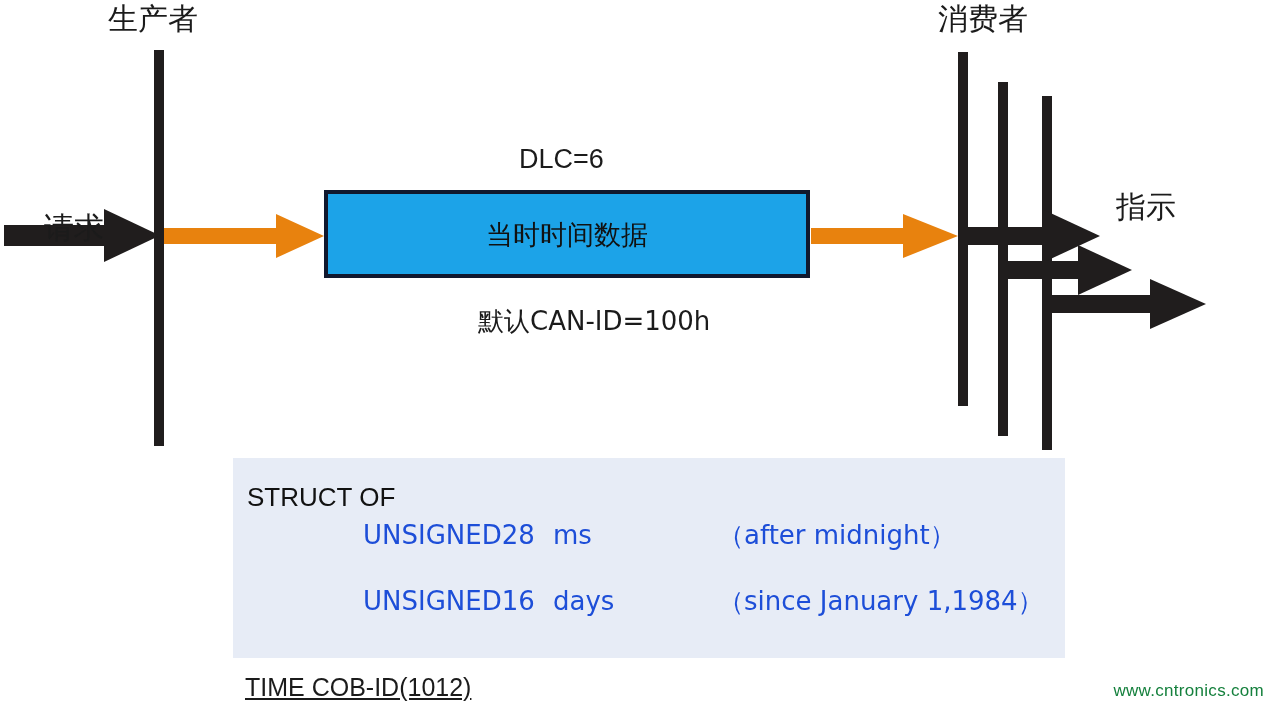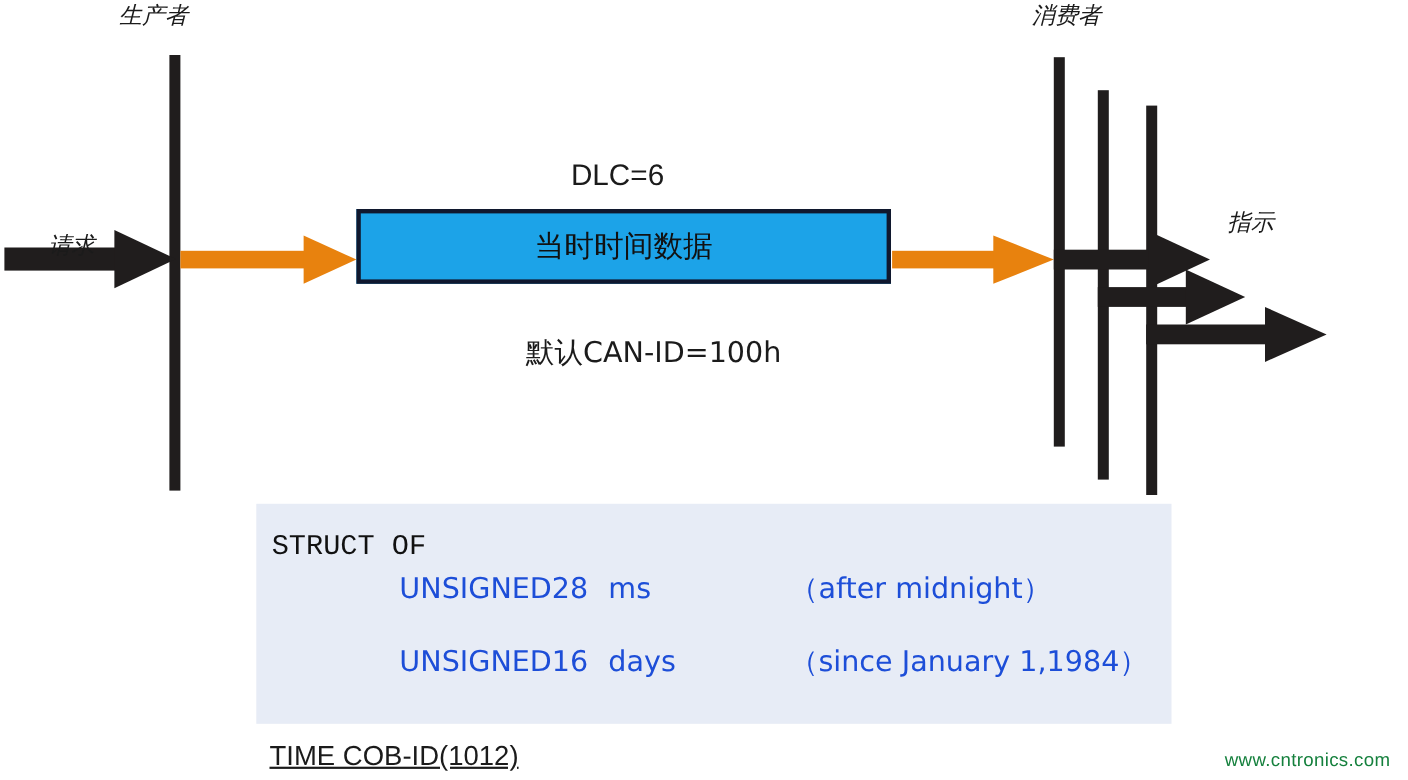--- a/index.html
+++ b/index.html
@@ -26,22 +26,21 @@
     height: 709px;
   }
   .lbl {
     position: absolute;
     color: #1b1b1b;
     white-space: nowrap;
     line-height: 1;
   }
   .lbl-cjk {
     font-family: "DejaVu Sans", "Liberation Sans", sans-serif;
-    font-size: 21px;
-    font-style: italic;
+    font-size: 30px;
   }
   .lbl-lat {
     font-family: "Liberation Sans", "DejaVu Sans", sans-serif;
     font-size: 26px;
   }
   .lbl-mixed {
     font-family: "DejaVu Sans", "Liberation Sans", sans-serif;
     font-size: 26px;
   }
   
@@ -52,21 +51,21 @@
   #indication-label { left: 1116px; top: 192px; }
   
   #dlc-label { left: 519px; top: 146px; font-size: 27px; }
   #canid-label { left: 478px; top: 308px; }
   
   #data-frame {
     position: absolute;
     left: 324px;
     top: 190px;
     width: 486px;
-    height: 68px;
+    height: 88px;
     background: #1ca3e8;
     border: 4px solid #10182e;
     box-sizing: border-box;
   }
   #data-frame-label {
     position: absolute;
     left: 0;
     right: 0;
     top: 50%;
     transform: translateY(-50%);
@@ -82,21 +81,21 @@
     left: 233px;
     top: 458px;
     width: 832px;
     height: 200px;
     background: #e7ecf6;
   }
   #struct-head {
     position: absolute;
     left: 14px;
     top: 24px;
-    font-family: Liberation Mono, monospace;
+    font-family: Liberation Sans, sans-serif;
     font-size: 26px;
     color: #111111;
     white-space: nowrap;
   }
   .struct-row {
     position: absolute;
     left: 130px;
     font-family: "DejaVu Sans", "Liberation Sans", sans-serif;
     font-size: 26px;
     color: #1d4ed8;

